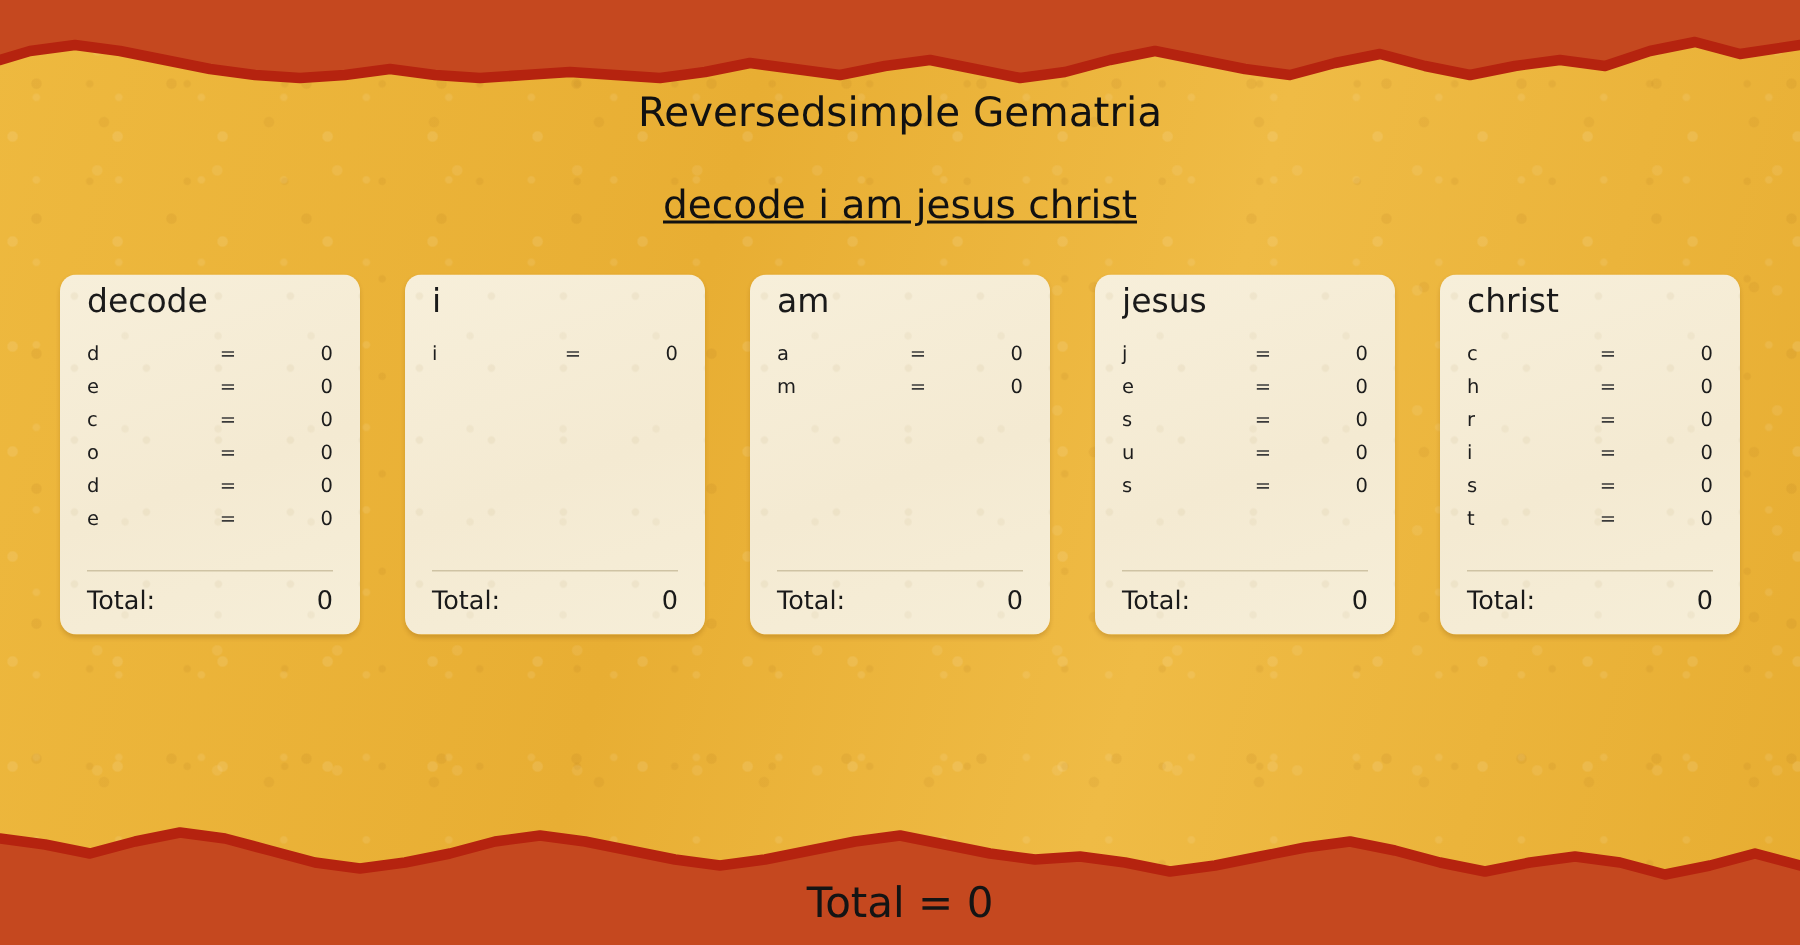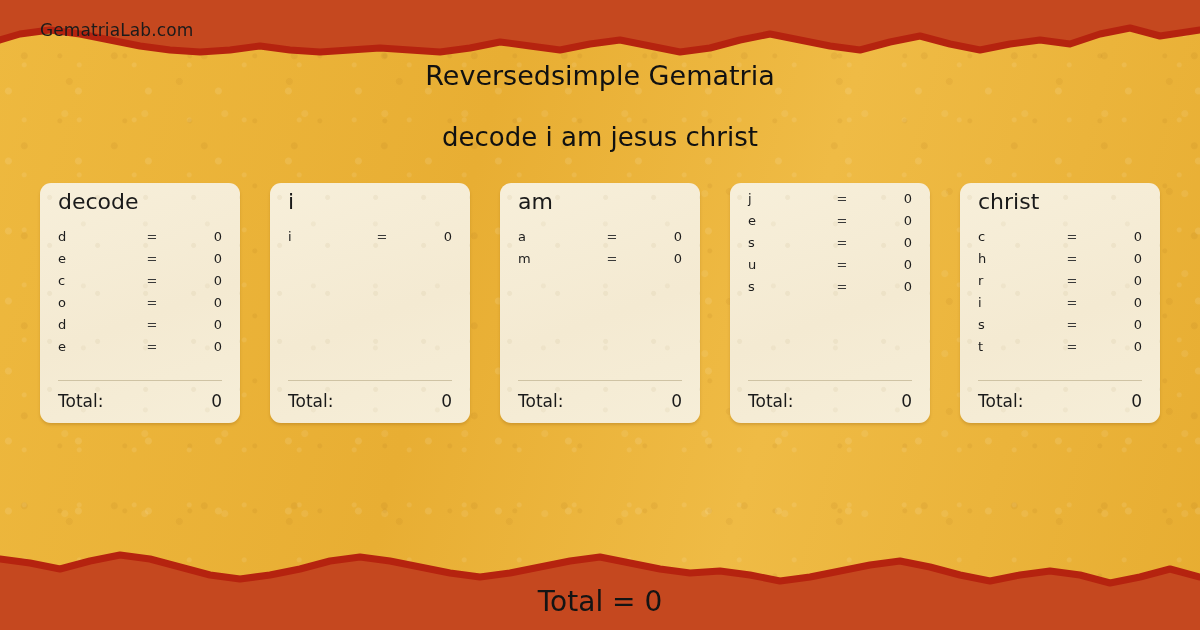--- a/index.html
+++ b/index.html
@@ -63,21 +63,21 @@
 
   
   .headline {
     position: absolute;
     left: 0;
     width: 1200px;
     text-align: center;
     color: #111;
   }
   .title { top: 60px; font-size: 27px; }
-  .subtitle { top: 122px; font-size: 26px; }
+  .subtitle { top: 122px; font-size: 26px; text-decoration: underline; }
 
   
   #cards {
     position: absolute;
     left: 40px;
     top: 183px;
     width: 1120px;
     display: flex;
     gap: 30px;
   }
@@ -152,21 +152,20 @@
       <path d="M1200,30
                L1160,36 L1130,28 L1100,34 L1070,44 L1040,40 L1010,44 L980,50
                L950,44 L920,36 L890,42 L860,50 L830,46 L800,40 L770,34
                L740,40 L710,48 L680,52 L650,46 L620,40 L590,44 L560,50
                L530,46 L500,42 L470,48 L440,52 L410,50 L380,48 L350,50
                L320,52 L290,50 L260,46 L230,50 L200,52 L170,50 L140,46
                L110,40 L80,34 L50,30 L20,34 L0,40" fill="none" stroke="#b5230f" stroke-width="7" stroke-linejoin="round" stroke-linecap="round"></path>
     </svg>
   </div>
 
-  <div class="logo">GematriaLab.com</div>
 
   <div class="headline title">Reversedsimple Gematria</div>
   <div class="headline subtitle">decode i am jesus christ</div>
 
   <div id="cards">
       <div class="card">
         <div class="card-title">decode</div>
         <div class="rows">
           <div class="row">
             <span class="letter">d</span>
@@ -240,20 +239,21 @@
         </div>
         <div class="card-foot">
           <div class="divider"></div>
           <div class="total-line">
             <span class="total-label">Total:</span>
             <span class="total-value">0</span>
           </div>
         </div>
       </div>
       <div class="card">
+        <div class="card-title">jesus</div>
         <div class="rows">
           <div class="row">
             <span class="letter">j</span>
             <span class="eq">=</span>
             <span class="val">0</span>
           </div>
           <div class="row">
             <span class="letter">e</span>
             <span class="eq">=</span>
             <span class="val">0</span>

